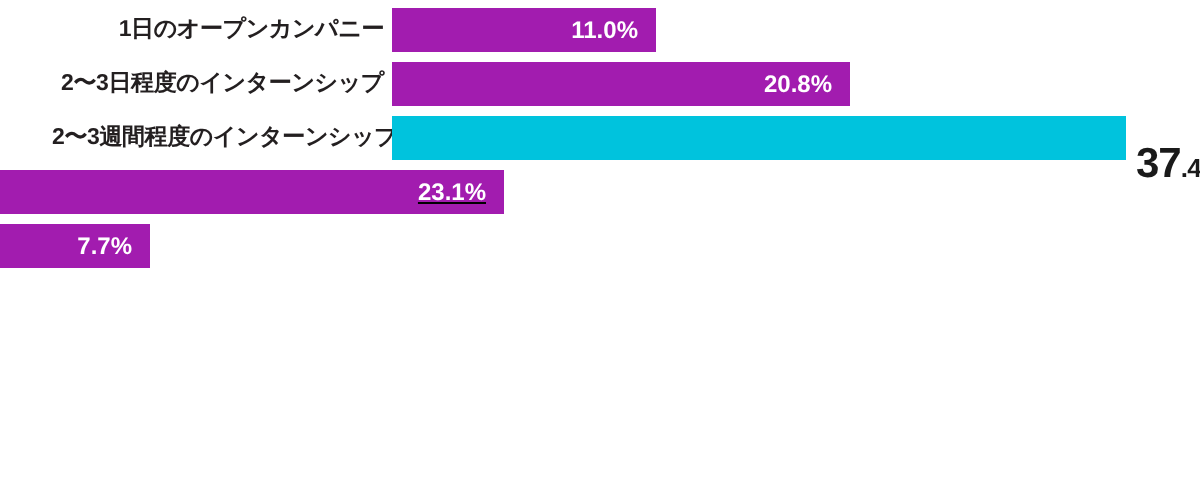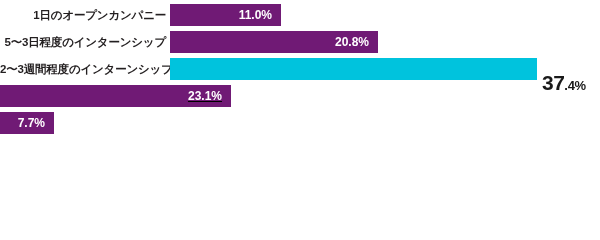--- a/index.html
+++ b/index.html
@@ -33,39 +33,40 @@
     width: 170px;
     text-align: right;
     font-size: 11.5px;
     color: #231f20;
     font-weight: bold;
     letter-spacing: -0.2px;
     white-space: nowrap;
     padding-right: 4px;
     box-sizing: border-box;
     line-height: 1;
+    margin-left: 26px;
   }
 
   .bar-area {
     position: relative;
     flex: 1 1 auto;
     height: 27px;
   }
 
   .bar {
     position: absolute;
     left: 0;
     top: 2px;
     height: 22px;
     display: flex;
     align-items: center;
     justify-content: flex-end;
   }
 
-  .bar.grey  { background: #701a75; }
+  .bar.grey  { background: #a21caf; padding-left: 21px; }
   .bar.cyan  { background: #00c3dd; }
 
   .inbar-value {
     font-size: 12px;
     font-weight: bold;
     color: #ffffff;
     padding-right: 9px;
     line-height: 1;
     white-space: nowrap;
   }
@@ -97,21 +98,21 @@
   <div class="row">
     <div class="cat-label">1日のオープンカンパニー</div>
     <div class="bar-area">
       <div class="bar grey" style="width:111px;">
         <span class="inbar-value">11.0%</span>
       </div>
     </div>
   </div>
 
   <div class="row">
-    <div class="cat-label">5〜3日程度のインターンシップ</div>
+    <div class="cat-label">2〜3日程度のインターンシップ</div>
     <div class="bar-area">
       <div class="bar grey" style="width:208px;">
         <span class="inbar-value">20.8%</span>
       </div>
     </div>
   </div>
 
   <div class="row">
     <div class="cat-label">2〜3週間程度のインターンシップ</div>
     <div class="bar-area">

